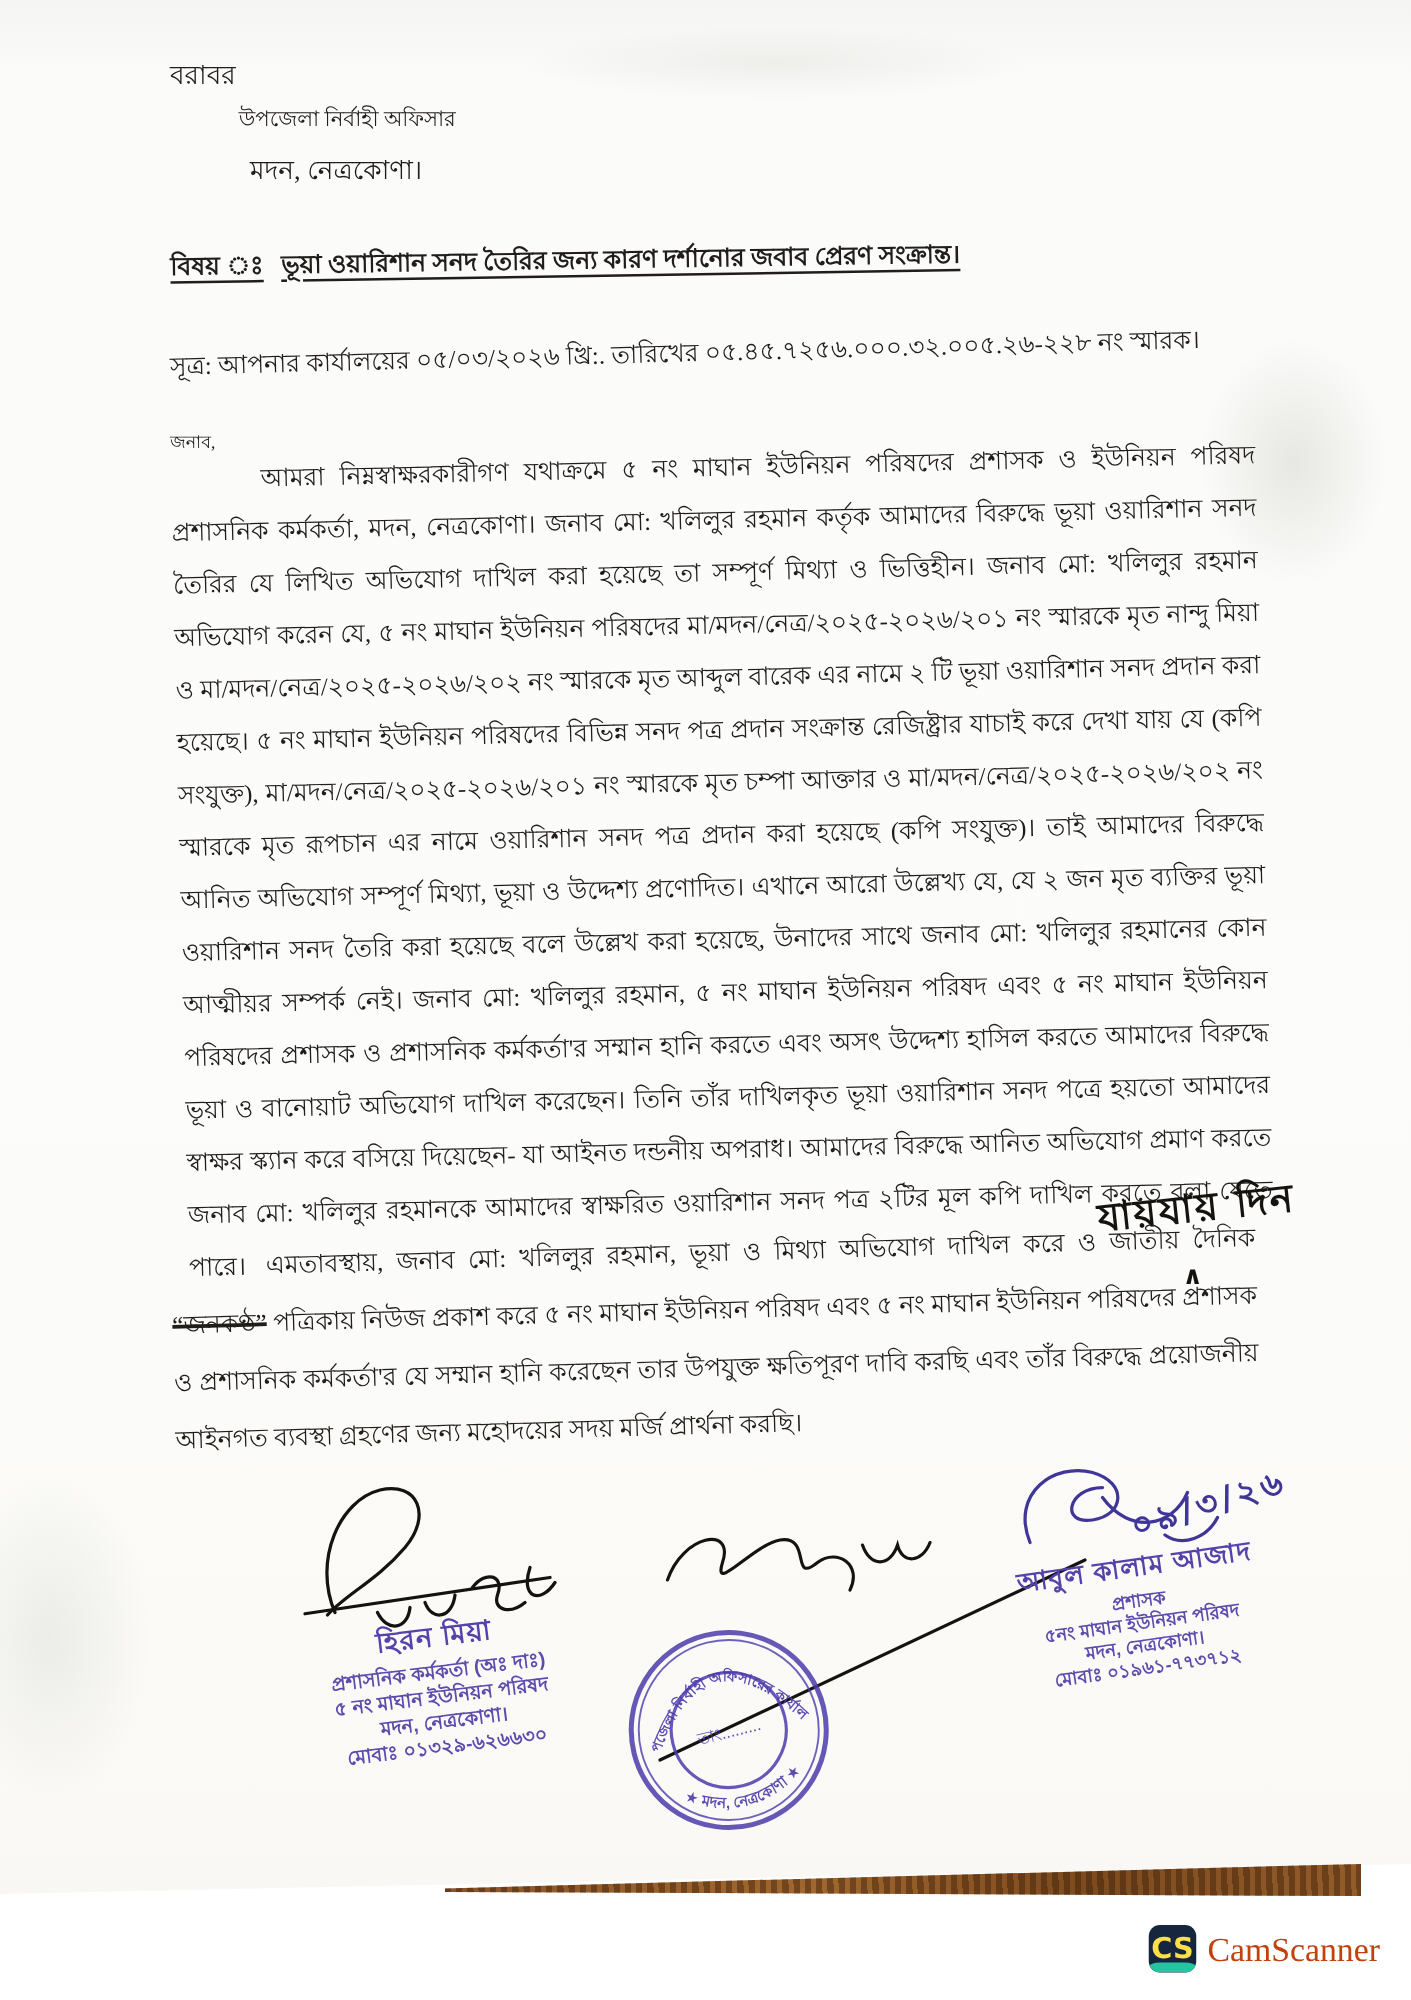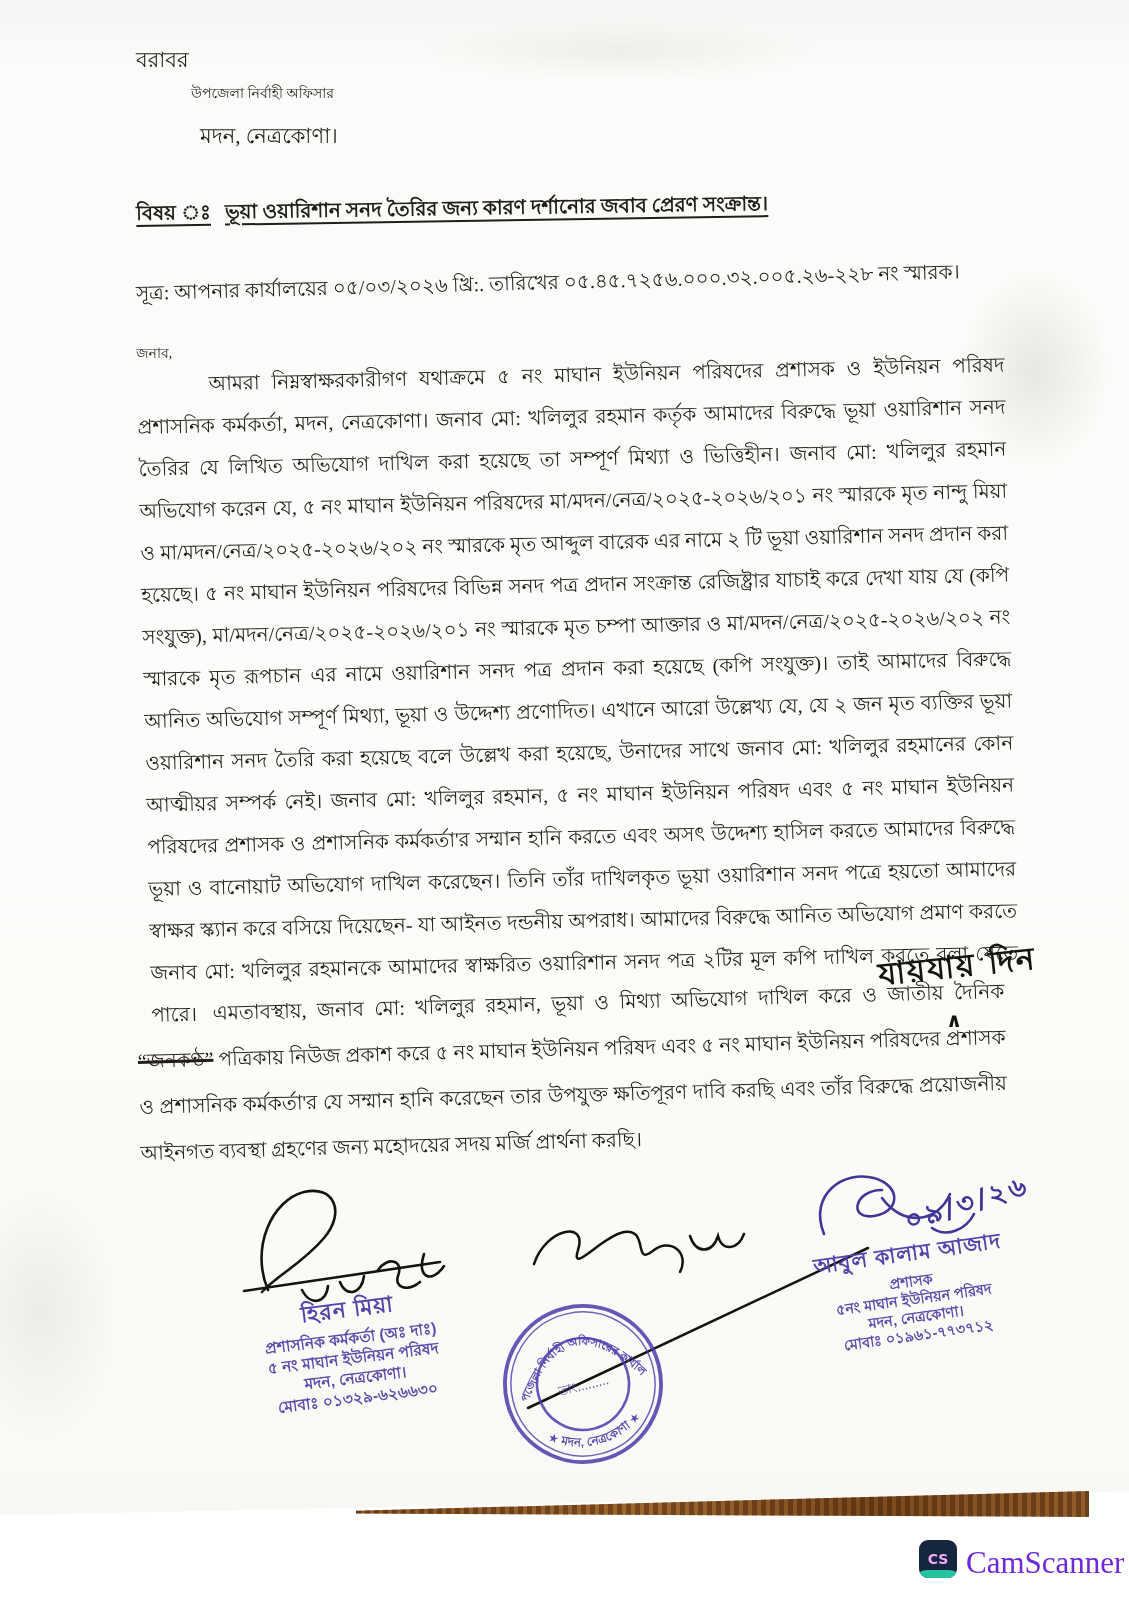--- a/index.html
+++ b/index.html
@@ -13,21 +13,21 @@
     background:linear-gradient(180deg,#f5f6f3 0%,#fbfbf9 4%,#fcfcfa 55%,#faf9f6 92%,#f4f3ee 100%);
     clip-path:polygon(0 0,100% 0,100% 93.2%,0 94.7%);
   }
   .blotch{position:absolute;pointer-events:none;}
   .b1{left:960px;top:270px;width:150px;height:200px;background:radial-gradient(closest-side,rgba(205,208,200,.45),transparent);}
   .b2{left:-40px;top:1180px;width:160px;height:260px;background:radial-gradient(closest-side,rgba(208,210,204,.35),transparent);}
   .b3{left:420px;top:20px;width:400px;height:60px;background:radial-gradient(closest-side,rgba(210,212,206,.30),transparent);}
 
   .printed{color:#201d1b;}
   .addr-to{position:absolute;left:136px;top:44px;font-size:21px;text-align:center;}
-  .addr-office{position:absolute;left:191px;top:82px;font-size:14px;}
+  .addr-office{position:absolute;left:191px;top:82px;font-size:17px;}
   .addr-place{position:absolute;left:200px;top:120px;font-size:21px;}
 
   .subject{position:absolute;left:136px;top:198px;width:640px;font-size:20px;font-weight:bold;
     transform:rotate(-0.9deg);transform-origin:0 0;}
   .subject .u{text-decoration:underline;text-decoration-thickness:2px;text-underline-offset:5px;}
   .subject .lbl{margin-right:14px;}
 
   .reference{position:absolute;left:136px;top:278px;font-size:20px;white-space:nowrap;
     transform:rotate(-1.5deg);transform-origin:0 50%;}
 
@@ -58,25 +58,25 @@
   .ink{position:absolute;left:0;top:0;pointer-events:none;}
 
   .wood{position:absolute;left:356px;top:1490px;width:733px;height:28px;
     background:
       repeating-linear-gradient(88deg,rgba(60,30,8,.45) 0 5px,rgba(0,0,0,0) 5px 9px),
       linear-gradient(90deg,#8a5526,#a0672f 40%,#7c4a1e 70%,#935d2a);
     clip-path:polygon(0% 74%,100% 4%,100% 96%,0% 84%);}
 
   .cs-badge{position:absolute;left:919px;top:1540px;width:38px;height:38px;border-radius:9px;
     background:#16263f;display:flex;align-items:center;justify-content:center;overflow:hidden;}
-  .cs-badge .cs-txt{color:#f0abfc;font-weight:bold;font-size:14px;z-index:2;
+  .cs-badge .cs-txt{color:#fde047;font-weight:bold;font-size:23px;z-index:2;
     font-family:"DejaVu Sans","Liberation Sans",sans-serif;}
   .cs-accent{position:absolute;left:0;right:0;bottom:0;height:8px;background:#25c4a1;
     border-radius:50% 50% 9px 9px / 90% 90% 9px 9px;}
-  .cs-name{position:absolute;left:966px;top:1545px;font-size:31px;color:#6d28d9;
+  .cs-name{position:absolute;left:966px;top:1545px;font-size:27px;color:#c2410c;
     font-family:"Liberation Serif",serif;}
 </style>
 </head>
 <body>
 
 <div class="paper"></div>
 <div class="blotch b1"></div>
 <div class="blotch b2"></div>
 <div class="blotch b3"></div>
 

